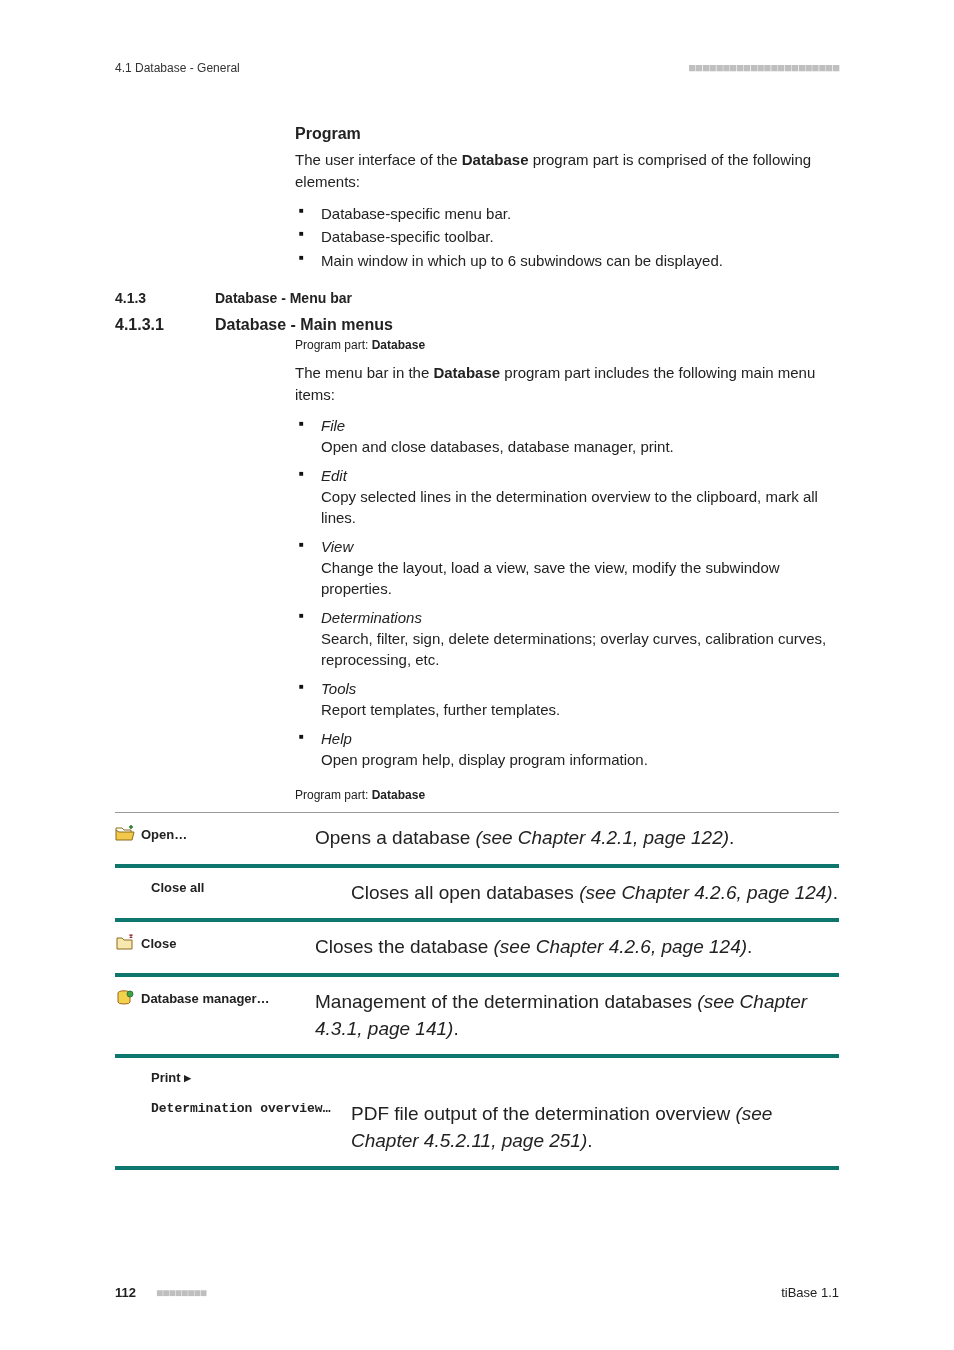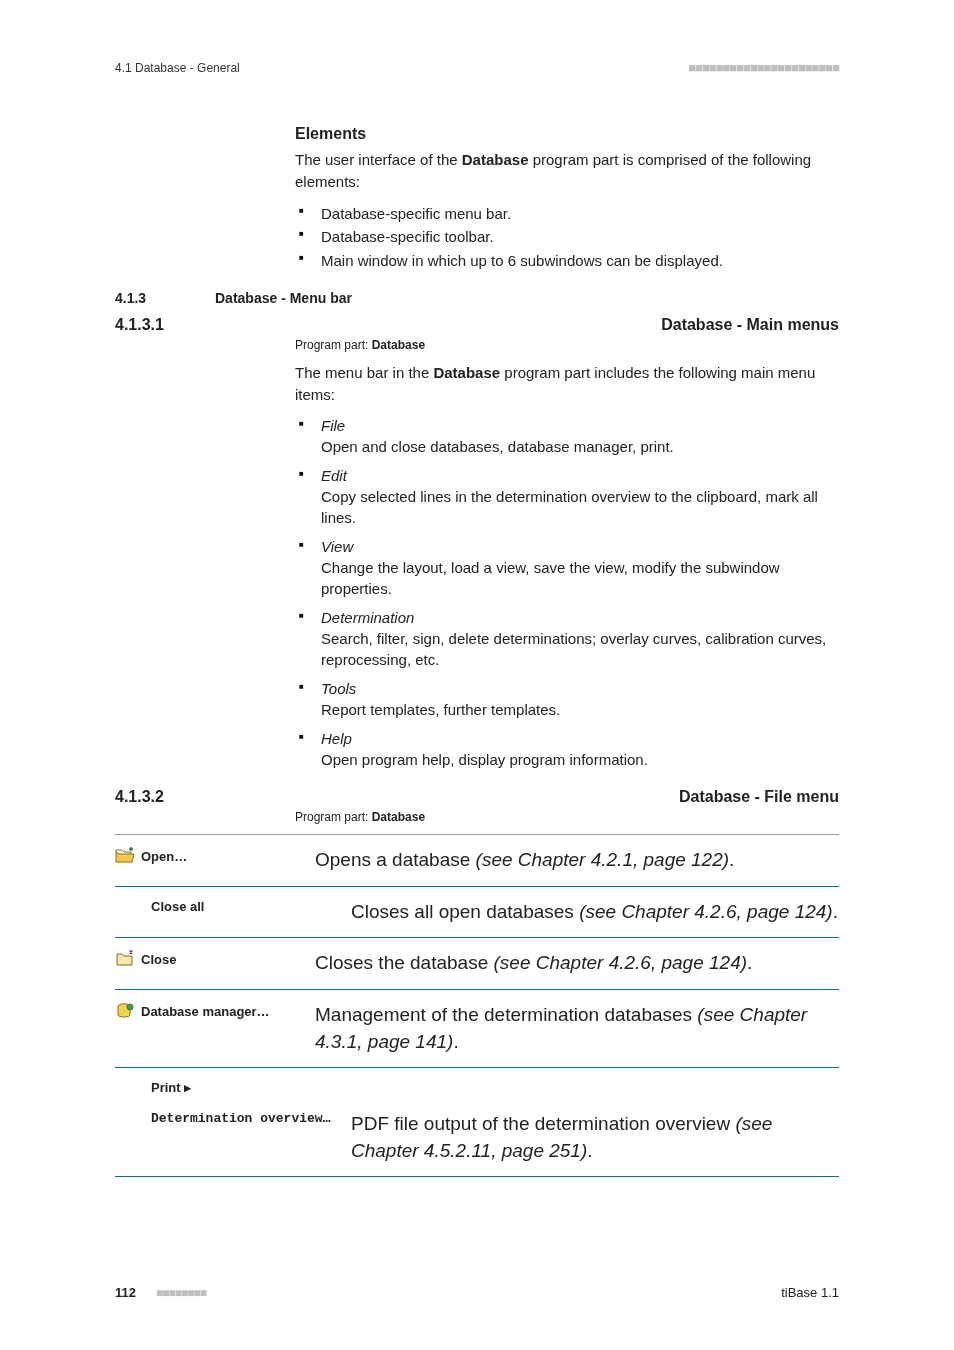--- a/index.html
+++ b/index.html
@@ -68,21 +68,20 @@
     font-weight: 700;
     font-size: 14px;
     margin: 14px 0 8px 0;
   }
   .sec-head .num { width: 100px; flex-shrink: 0; }
   .sub-head {
     display: flex;
     font-weight: 700;
     font-size: 16px;
     margin: 10px 0 4px 0;
-    justify-content: space-between;
   }
   .sub-head .num { width: 100px; flex-shrink: 0; }
   .prog-part {
     font-size: 12px;
     margin: 2px 0 10px 180px;
   }
   .prog-part .pp-label { }
   .prog-part .pp-val { font-weight: 700; }
   .menu-list {
     list-style: none;
@@ -106,21 +105,21 @@
   }
   .menu-list .mi-name { font-style: italic; display: block; }
   .menu-list .mi-desc { display: block; }
 
   .file-table {
     border-top: 1px solid #999;
     margin-top: 6px;
   }
   .file-row {
     display: flex;
-    border-bottom: 1px solid #0f766e;
+    border-bottom: 4px solid #0f766e;
     padding: 12px 0 12px 0;
     align-items: flex-start;
   }
   .file-row.noborder { border-bottom: none; padding-bottom: 4px;}
   .file-label-col {
     width: 200px;
     flex-shrink: 0;
     display: flex;
     align-items: center;
     gap: 6px;
@@ -162,21 +161,21 @@
 <body>
 
 <div class="page">
 
   <div class="header-row">
     <span>4.1 Database - General</span>
     <span class="header-dashes">■■■■■■■■■■■■■■■■■■■■■■</span>
   </div>
 
   <div class="body-col">
-    <h3 class="h-elements">Elements</h3>
+    <h3 class="h-elements">Program</h3>
     <p class="para">
       <span>The user interface of the </span><span class="bold">Database</span><span> program part is comprised of the following elements:</span>
     </p>
     <ul class="bullets">
       <li>Database-specific menu bar.</li>
       <li>Database-specific toolbar.</li>
       <li>Main window in which up to 6 subwindows can be displayed.</li>
     </ul>
   </div>
 
@@ -204,38 +203,34 @@
         </li>
       <li>
           <span class="mi-name">Edit</span>
           <span class="mi-desc">Copy selected lines in the determination overview to the clipboard, mark all lines.</span>
         </li>
       <li>
           <span class="mi-name">View</span>
           <span class="mi-desc">Change the layout, load a view, save the view, modify the subwindow properties.</span>
         </li>
       <li>
-          <span class="mi-name">Determination</span>
+          <span class="mi-name">Determinations</span>
           <span class="mi-desc">Search, filter, sign, delete determinations; overlay curves, calibration curves, reprocessing, etc.</span>
         </li>
       <li>
           <span class="mi-name">Tools</span>
           <span class="mi-desc">Report templates, further templates.</span>
         </li>
       <li>
           <span class="mi-name">Help</span>
           <span class="mi-desc">Open program help, display program information.</span>
         </li>
     </ul>
   </div>
 
-  <div class="sub-head">
-    <span class="num">4.1.3.2</span>
-    <span>Database - File menu</span>
-  </div>
   <div class="prog-part">
     <span class="pp-label">Program part: </span><span class="pp-val">Database</span>
   </div>
 
   <div class="file-table">
 
     <div class="file-row">
       <div class="file-label-col">
         <span class="icon-box">
           <svg viewBox="0 0 20 18">

